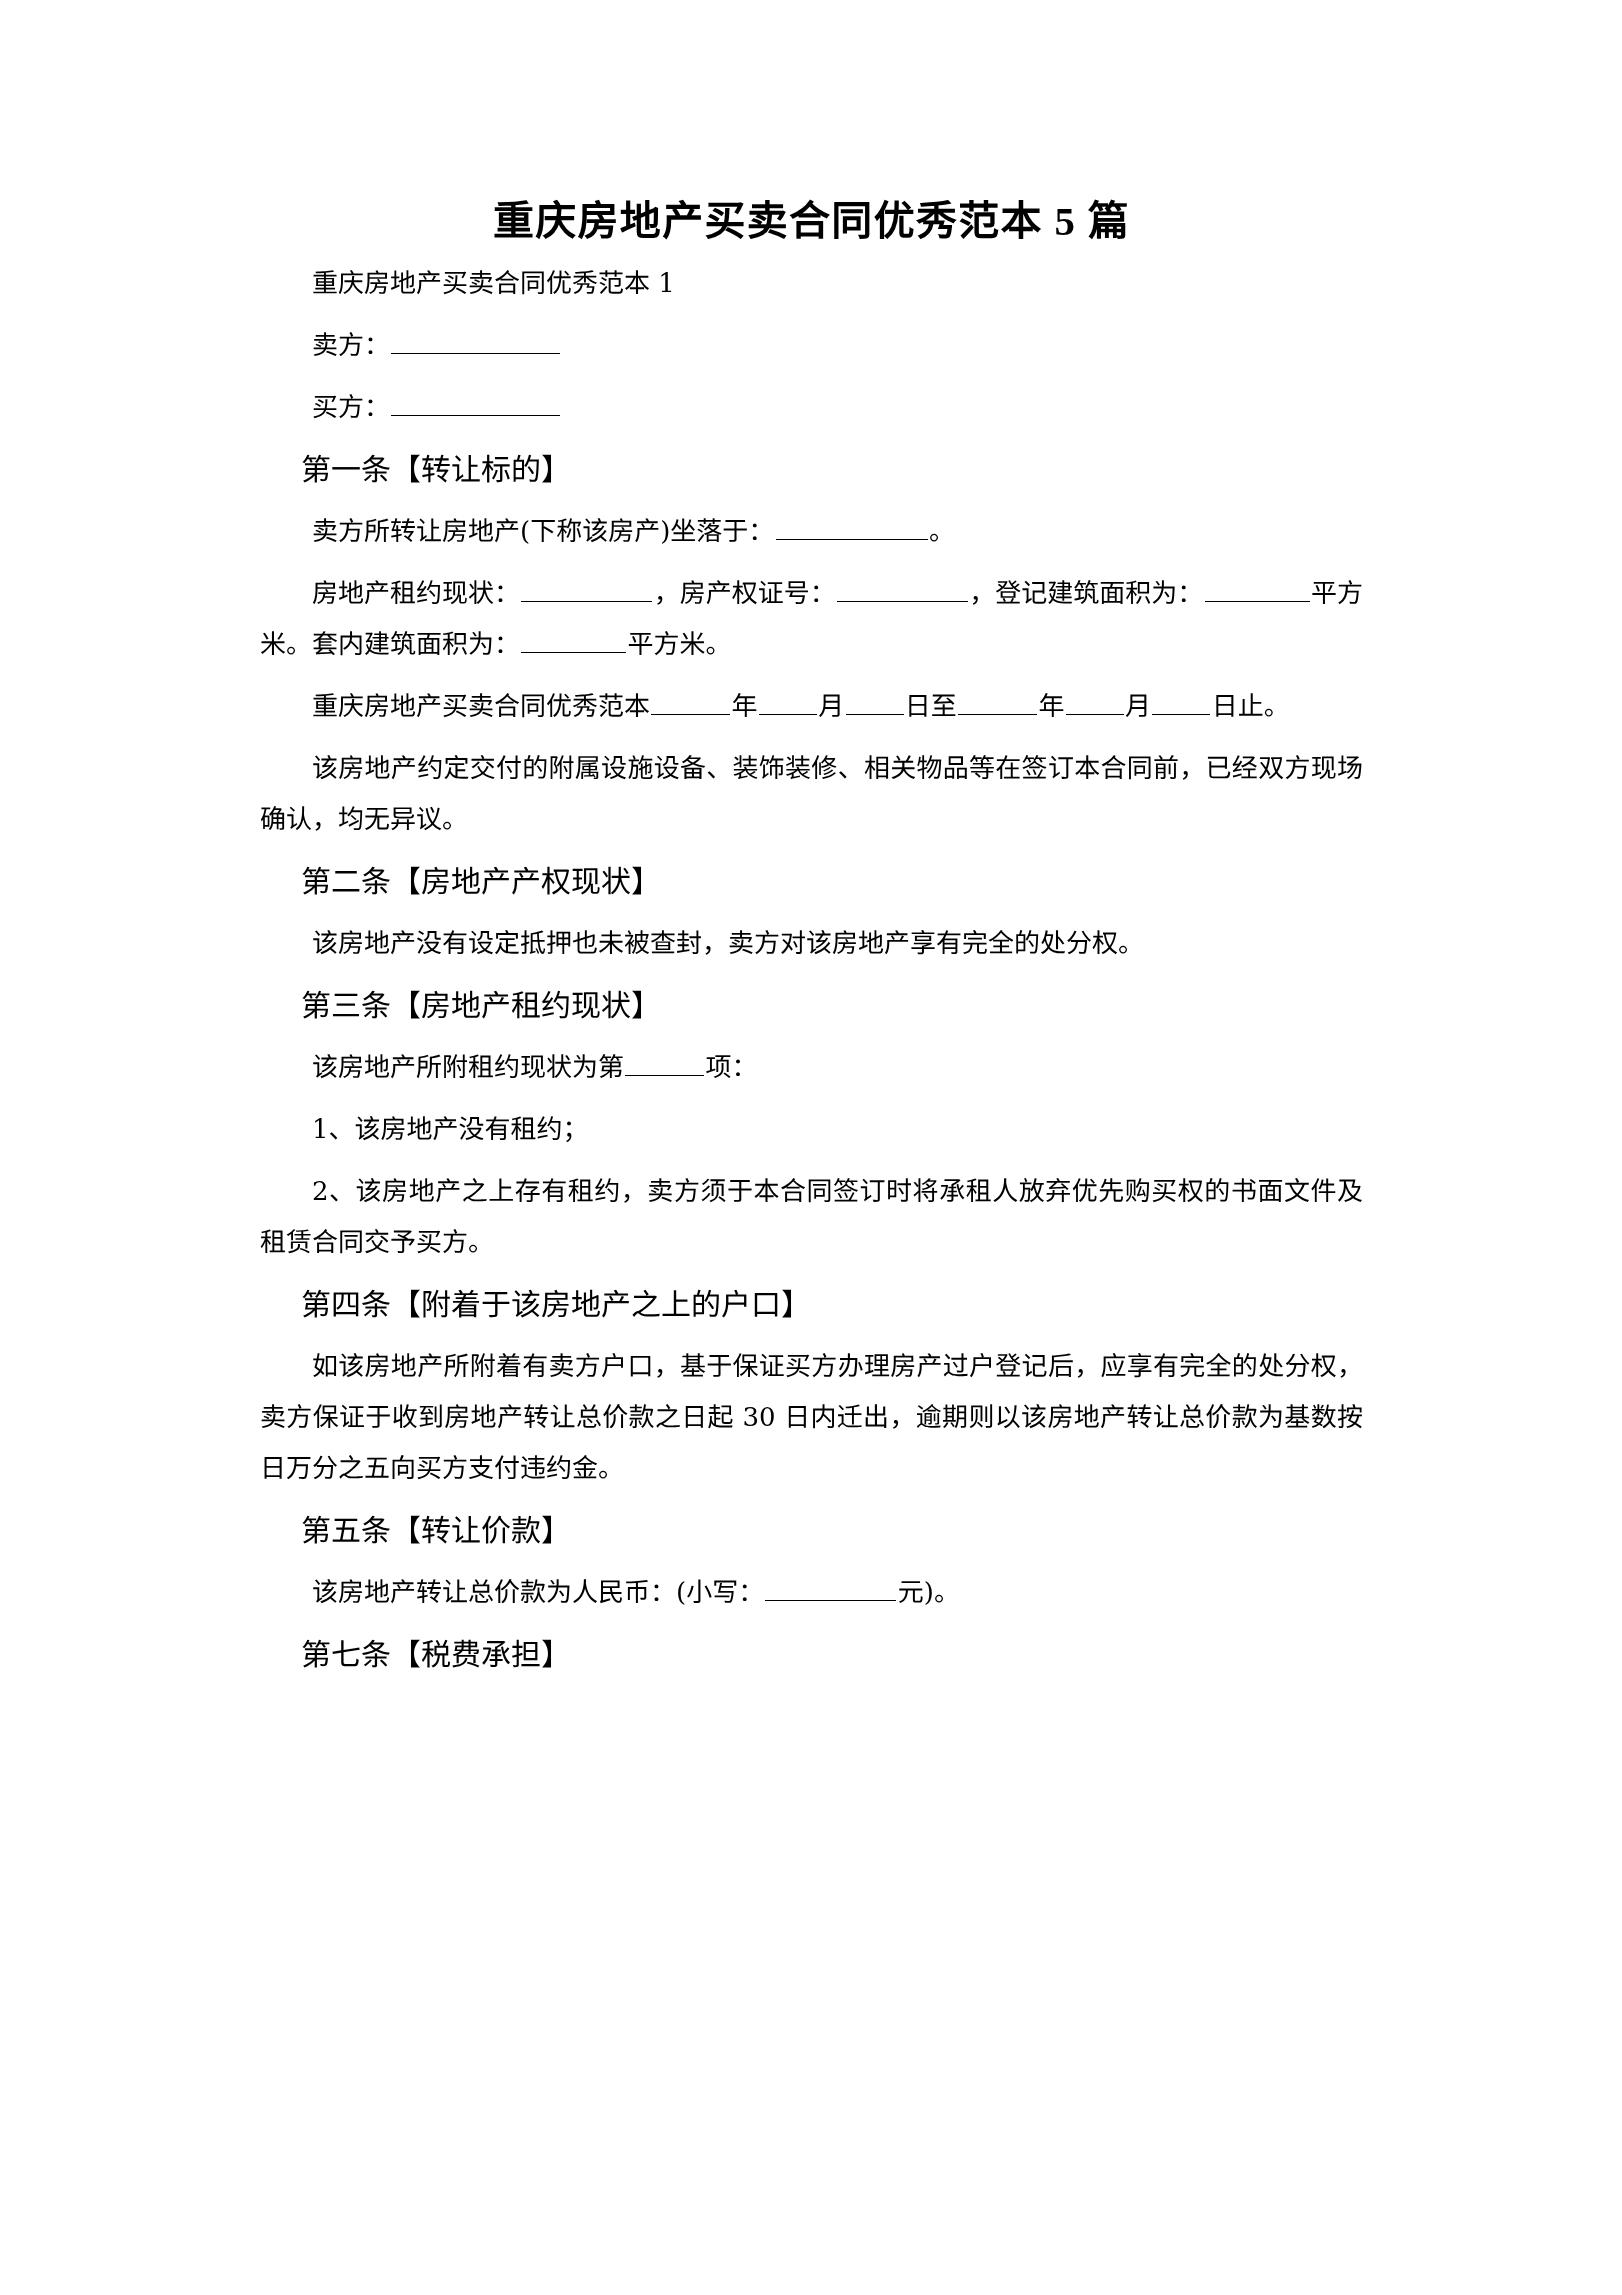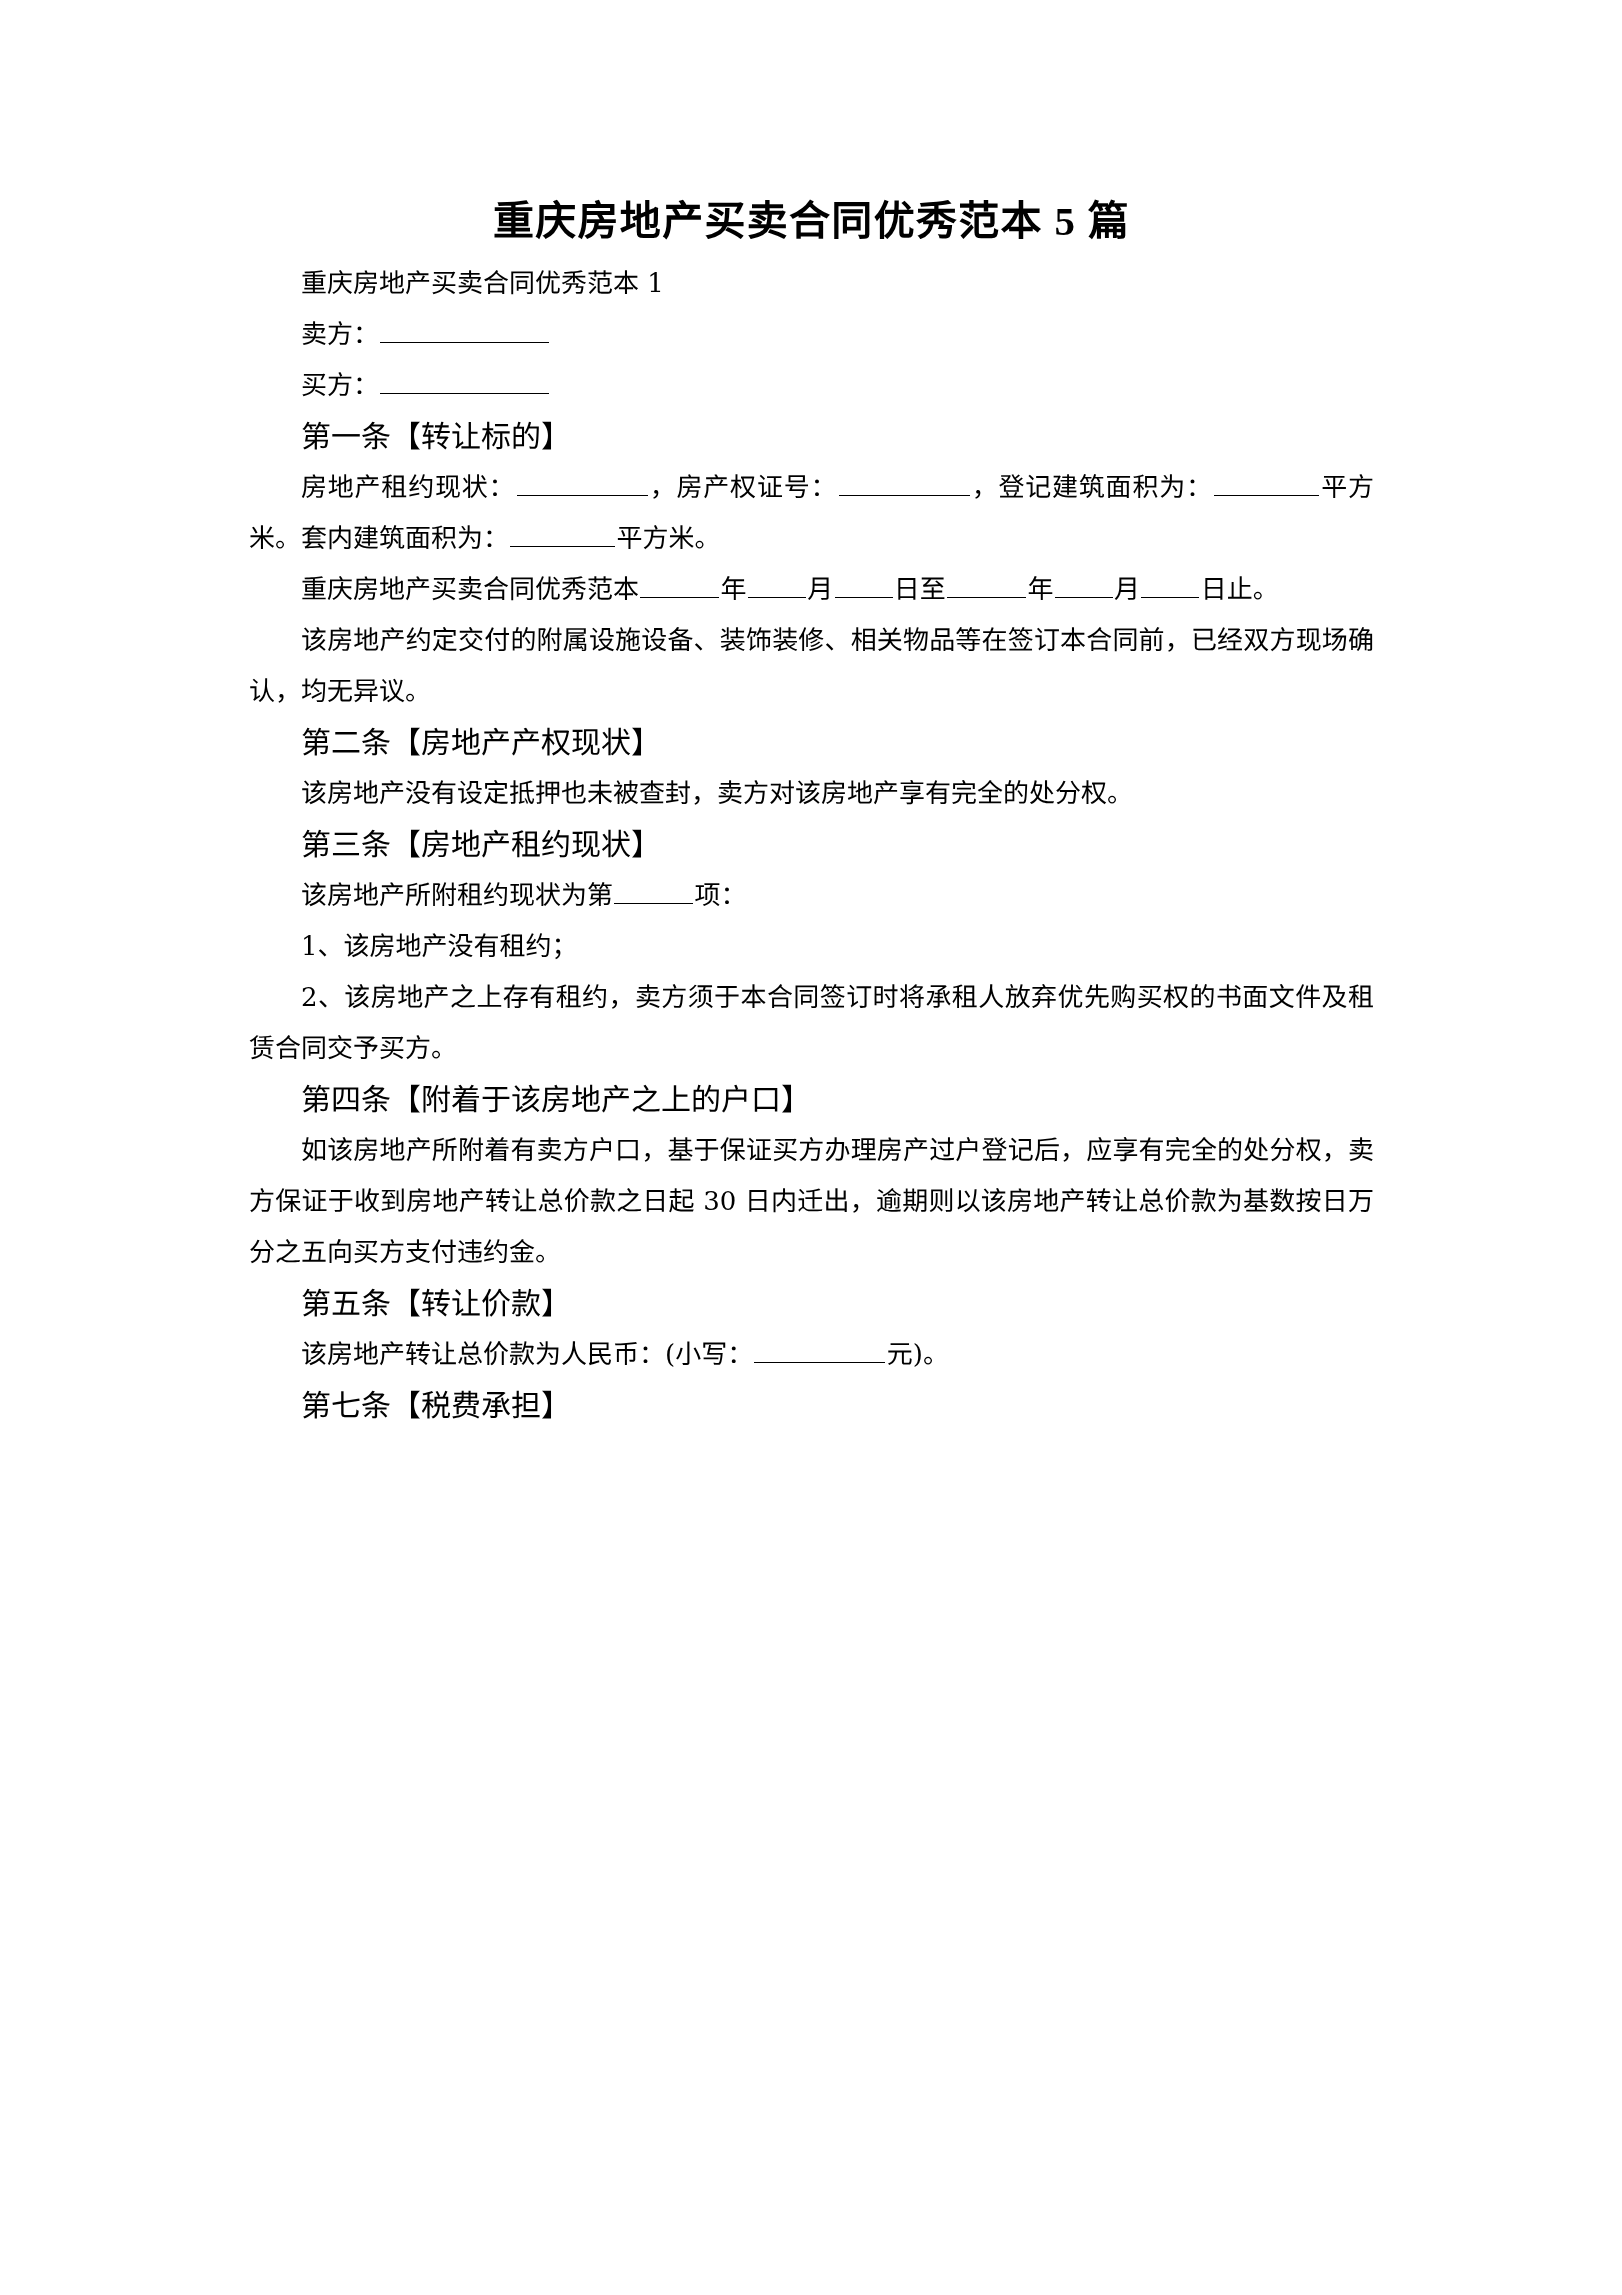--- a/index.html
+++ b/index.html
@@ -34,21 +34,21 @@
   }
 
   
   .body-block {
     font-size: 26px;
     line-height: 51px;
     text-align: justify;
     text-justify: inter-ideograph;
   }
   .para {
-    margin: 0;
+    margin: 11px;
     padding: 0;
     text-indent: 52px;
     font-size: 26px;
     line-height: 51px;
     text-align: justify;
     text-justify: inter-ideograph;
     word-break: break-all;
   }
   .heading-line {
     margin: 0;
@@ -84,20 +84,21 @@
 
     <p class="para">重庆房地产买卖合同优秀范本 1</p>
 
     <p class="para"><span>卖方：</span><span class="blank w-sig"></span></p>
 
     <p class="para"><span>买方：</span><span class="blank w-sig"></span></p>
 
 
     <div id="articles-root">
         <p class="heading-line">第一条【转让标的】</p>
+        <p class="para"><span>卖方所转让房地产(下称该房产)坐落于：</span><span class="blank w-xxl"></span><span>。</span></p>
         <p class="para"><span>房地产租约现状：</span><span class="blank w-xl"></span><span>，房产权证号：</span><span class="blank w-xl"></span><span>，登记建筑面积为：</span><span class="blank w-lg"></span><span>平方米。套内建筑面积为：</span><span class="blank w-lg"></span><span>平方米。</span></p>
         <p class="para"><span>重庆房地产买卖合同优秀范本</span><span class="blank w-md"></span><span>年</span><span class="blank w-sm"></span><span>月</span><span class="blank w-sm"></span><span>日至</span><span class="blank w-md"></span><span>年</span><span class="blank w-sm"></span><span>月</span><span class="blank w-sm"></span><span>日止。</span></p>
         <p class="para"><span>该房地产约定交付的附属设施设备、装饰装修、相关物品等在签订本合同前，已经双方现场确认，均无异议。</span></p>
         <p class="heading-line">第二条【房地产产权现状】</p>
         <p class="para"><span>该房地产没有设定抵押也未被查封，卖方对该房地产享有完全的处分权。</span></p>
         <p class="heading-line">第三条【房地产租约现状】</p>
         <p class="para"><span>该房地产所附租约现状为第</span><span class="blank w-md"></span><span>项：</span></p>
         <p class="para"><span>1、该房地产没有租约；</span></p>
         <p class="para"><span>2、该房地产之上存有租约，卖方须于本合同签订时将承租人放弃优先购买权的书面文件及租赁合同交予买方。</span></p>
         <p class="heading-line">第四条【附着于该房地产之上的户口】</p>

